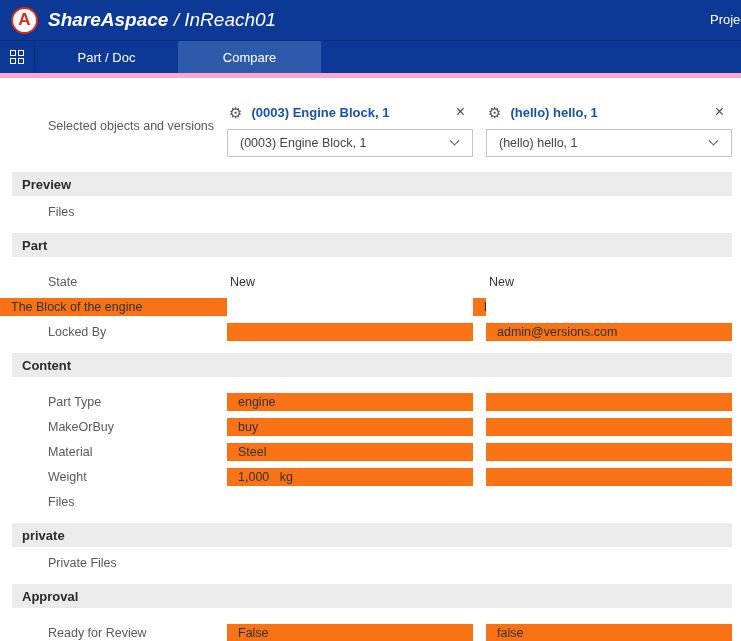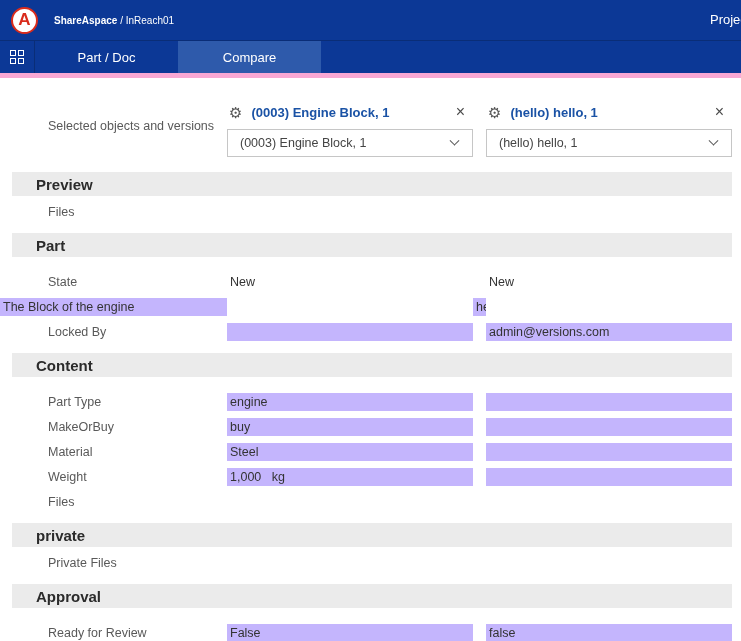--- a/index.html
+++ b/index.html
@@ -4,21 +4,21 @@
 <style>
   * { margin:0; padding:0; box-sizing:border-box; }
   html,body { width:741px; height:641px; overflow:hidden; background:#fff;
     font-family:"Liberation Sans","DejaVu Sans",sans-serif; }
 
   
   .header { position:relative; height:40px; background:#0c3896; display:flex; align-items:center; overflow:hidden; }
   .logo { width:27px; height:27px; border-radius:50%; background:#fff; border:2px solid #d92b1c;
     margin-left:11px; display:flex; align-items:center; justify-content:center; flex:0 0 auto; }
   .logo span { color:#d92b1c; font-weight:bold; font-size:17px; line-height:1; transform:translateY(-1px); }
-  .brand { color:#fff; font-size:10px; margin-left:16px; white-space:nowrap; }
+  .brand { color:#fff; font-size:19px; margin-left:10px; white-space:nowrap;font-style:italic; }
   .brand b { font-weight:bold; }
   .project { position:absolute; left:710px; top:12px; color:#fff; font-size:13px; white-space:nowrap; }
 
   
   .tabbar { height:38px; background:#0c3896; border-top:1px solid #0a2d77; border-bottom:5px solid #f9a8d4;
     display:flex; align-items:stretch; }
   .gridbtn { width:35px; display:flex; align-items:center; justify-content:center; border-right:1px solid #0a2d77; cursor:pointer; }
   .grid-icon { display:grid; grid-template-columns:6px 6px; grid-template-rows:6px 6px; gap:2px; }
   .grid-icon i { border:1.5px solid #fff; display:block; }
   .tab { width:143px; display:flex; align-items:center; justify-content:center;
@@ -37,28 +37,28 @@
   .sel-title { color:#1a52a5; font-size:13px; font-weight:bold; margin-left:9px; white-space:nowrap; }
   .spacer { flex:1; }
   .close { color:#4a4a4a; font-size:16px; line-height:1; margin-right:8px; cursor:pointer; }
   .select { height:28px; border:1px solid #c6c6c6; display:flex; align-items:center;
     font-size:12.5px; color:#444; padding-left:12px; cursor:pointer; background:#fff; }
   .chev { width:7px; height:7px; border-right:1.4px solid #555; border-bottom:1.4px solid #555;
     transform:rotate(45deg) translate(-2px,-2px); margin-left:auto; margin-right:14px; }
 
   
   .band { margin:12px 9px 0 12px; height:24px; background:#ebebeb; display:flex; align-items:center; }
-  .band span { font-size:15px; font-weight:bold; color:#2b2b2b; padding-left:24px; }
+  .band span { font-size:13px; font-weight:bold; color:#2b2b2b; padding-left:10px; }
 
   
   .drow { margin-top:7px; min-height:18px; }
   .drow .lbl { padding-left:48px; font-size:12.5px; color:#595959; }
   .val { font-size:12.5px; color:#333; padding-left:3px; }
-  .valbox { background:#c4b5fd; height:18px; line-height:18px; font-size:12.5px; color:#333;
-    padding-left:3px; overflow:hidden; white-space:nowrap; }
+  .valbox { background:#f97316; height:18px; line-height:18px; font-size:12.5px; color:#333;
+    padding-left:11px; overflow:hidden; white-space:nowrap; }
   .filerow { margin-top:7px; margin-bottom:4px; }
   .mt9 { margin-top:16px; }
 </style>
 </head>
 <body>
 
 <div class="header">
   <div class="logo">
       <span>A</span>
     </div>

